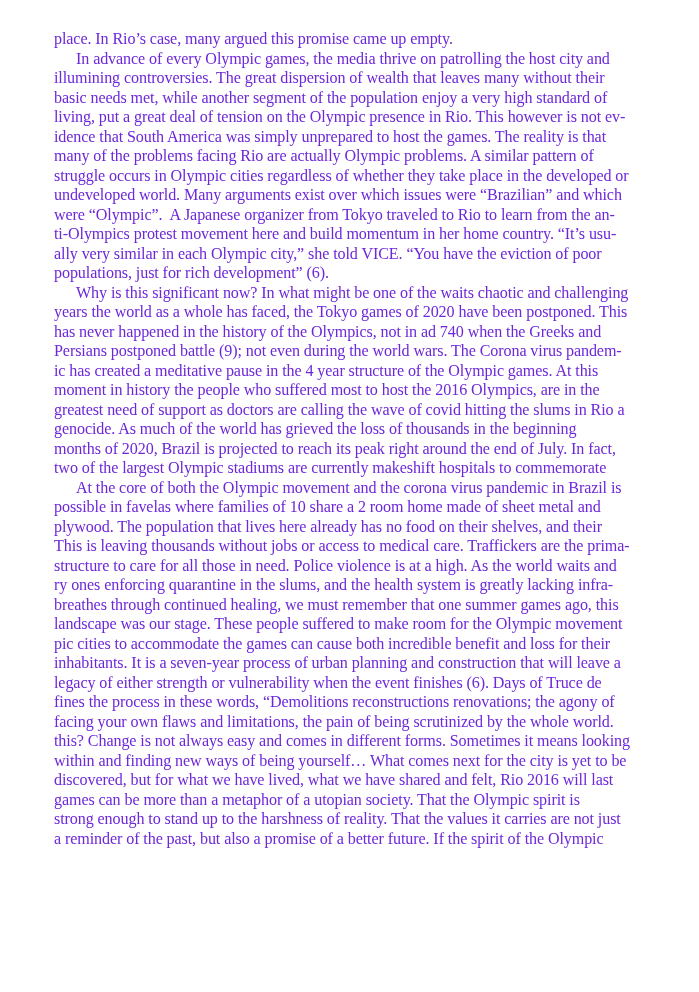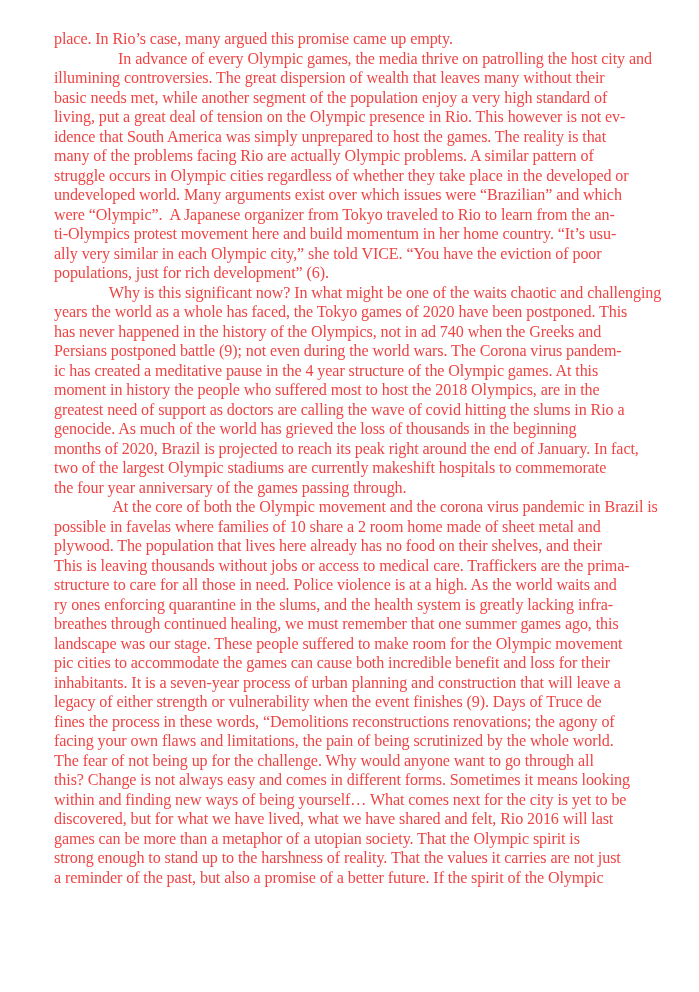--- a/index.html
+++ b/index.html
@@ -5,25 +5,25 @@
   html, body { margin: 0; padding: 0; background: #ffffff; }
   body { width: 699px; height: 992px; overflow: hidden; position: relative; }
   .page {
     position: absolute;
     left: 54px;
     top: 29px;
     width: 640px;
     font-family: "Liberation Serif", "DejaVu Serif", serif;
     font-size: 16.1px;
     line-height: 19.5px;
-    color: #ef4444;
+    color: #6d28d9;
     letter-spacing: -0.1px;
   }
   .line { display: block; white-space: pre; height: 19.5px; }
-  .line.indent { padding-left: 22px; text-align: center; }
+  .line.indent { padding-left: 22px; }
 </style>
 </head>
 <body>
 
 <div class="page" id="doc">
     <span class="line">place. In Rio’s case, many argued this promise came up empty.</span>
     <span class="line indent">In advance of every Olympic games, the media thrive on patrolling the host city and</span>
     <span class="line">illumining controversies. The great dispersion of wealth that leaves many without their</span>
     <span class="line">basic needs met, while another segment of the population enjoy a very high standard of</span>
     <span class="line">living, put a great deal of tension on the Olympic presence in Rio. This however is not ev-</span>
@@ -33,39 +33,37 @@
     <span class="line">undeveloped world. Many arguments exist over which issues were “Brazilian” and which</span>
     <span class="line">were “Olympic”.  A Japanese organizer from Tokyo traveled to Rio to learn from the an-</span>
     <span class="line">ti-Olympics protest movement here and build momentum in her home country. “It’s usu-</span>
     <span class="line">ally very similar in each Olympic city,” she told VICE. “You have the eviction of poor</span>
     <span class="line">populations, just for rich development” (6).</span>
     <span class="line indent">Why is this significant now? In what might be one of the waits chaotic and challenging</span>
     <span class="line">years the world as a whole has faced, the Tokyo games of 2020 have been postponed. This</span>
     <span class="line">has never happened in the history of the Olympics, not in ad 740 when the Greeks and</span>
     <span class="line">Persians postponed battle (9); not even during the world wars. The Corona virus pandem-</span>
     <span class="line">ic has created a meditative pause in the 4 year structure of the Olympic games. At this</span>
-    <span class="line">moment in history the people who suffered most to host the 2018 Olympics, are in the</span>
+    <span class="line">moment in history the people who suffered most to host the 2016 Olympics, are in the</span>
     <span class="line">greatest need of support as doctors are calling the wave of covid hitting the slums in Rio a</span>
     <span class="line">genocide. As much of the world has grieved the loss of thousands in the beginning</span>
-    <span class="line">months of 2020, Brazil is projected to reach its peak right around the end of January. In fact,</span>
+    <span class="line">months of 2020, Brazil is projected to reach its peak right around the end of July. In fact,</span>
     <span class="line">two of the largest Olympic stadiums are currently makeshift hospitals to commemorate</span>
-    <span class="line">the four year anniversary of the games passing through.</span>
     <span class="line indent">At the core of both the Olympic movement and the corona virus pandemic in Brazil is</span>
     <span class="line">possible in favelas where families of 10 share a 2 room home made of sheet metal and</span>
     <span class="line">plywood. The population that lives here already has no food on their shelves, and their</span>
     <span class="line">This is leaving thousands without jobs or access to medical care. Traffickers are the prima-</span>
     <span class="line">structure to care for all those in need. Police violence is at a high. As the world waits and</span>
     <span class="line">ry ones enforcing quarantine in the slums, and the health system is greatly lacking infra-</span>
     <span class="line">breathes through continued healing, we must remember that one summer games ago, this</span>
     <span class="line">landscape was our stage. These people suffered to make room for the Olympic movement</span>
     <span class="line">pic cities to accommodate the games can cause both incredible benefit and loss for their</span>
     <span class="line">inhabitants. It is a seven-year process of urban planning and construction that will leave a</span>
-    <span class="line">legacy of either strength or vulnerability when the event finishes (9). Days of Truce de</span>
+    <span class="line">legacy of either strength or vulnerability when the event finishes (6). Days of Truce de</span>
     <span class="line">fines the process in these words, “Demolitions reconstructions renovations; the agony of</span>
     <span class="line">facing your own flaws and limitations, the pain of being scrutinized by the whole world.</span>
-    <span class="line">The fear of not being up for the challenge. Why would anyone want to go through all</span>
     <span class="line">this? Change is not always easy and comes in different forms. Sometimes it means looking</span>
     <span class="line">within and finding new ways of being yourself… What comes next for the city is yet to be</span>
     <span class="line">discovered, but for what we have lived, what we have shared and felt, Rio 2016 will last</span>
     <span class="line">games can be more than a metaphor of a utopian society. That the Olympic spirit is</span>
     <span class="line">strong enough to stand up to the harshness of reality. That the values it carries are not just</span>
     <span class="line">a reminder of the past, but also a promise of a better future. If the spirit of the Olympic</span>
   </div>
 
 </body></html>

